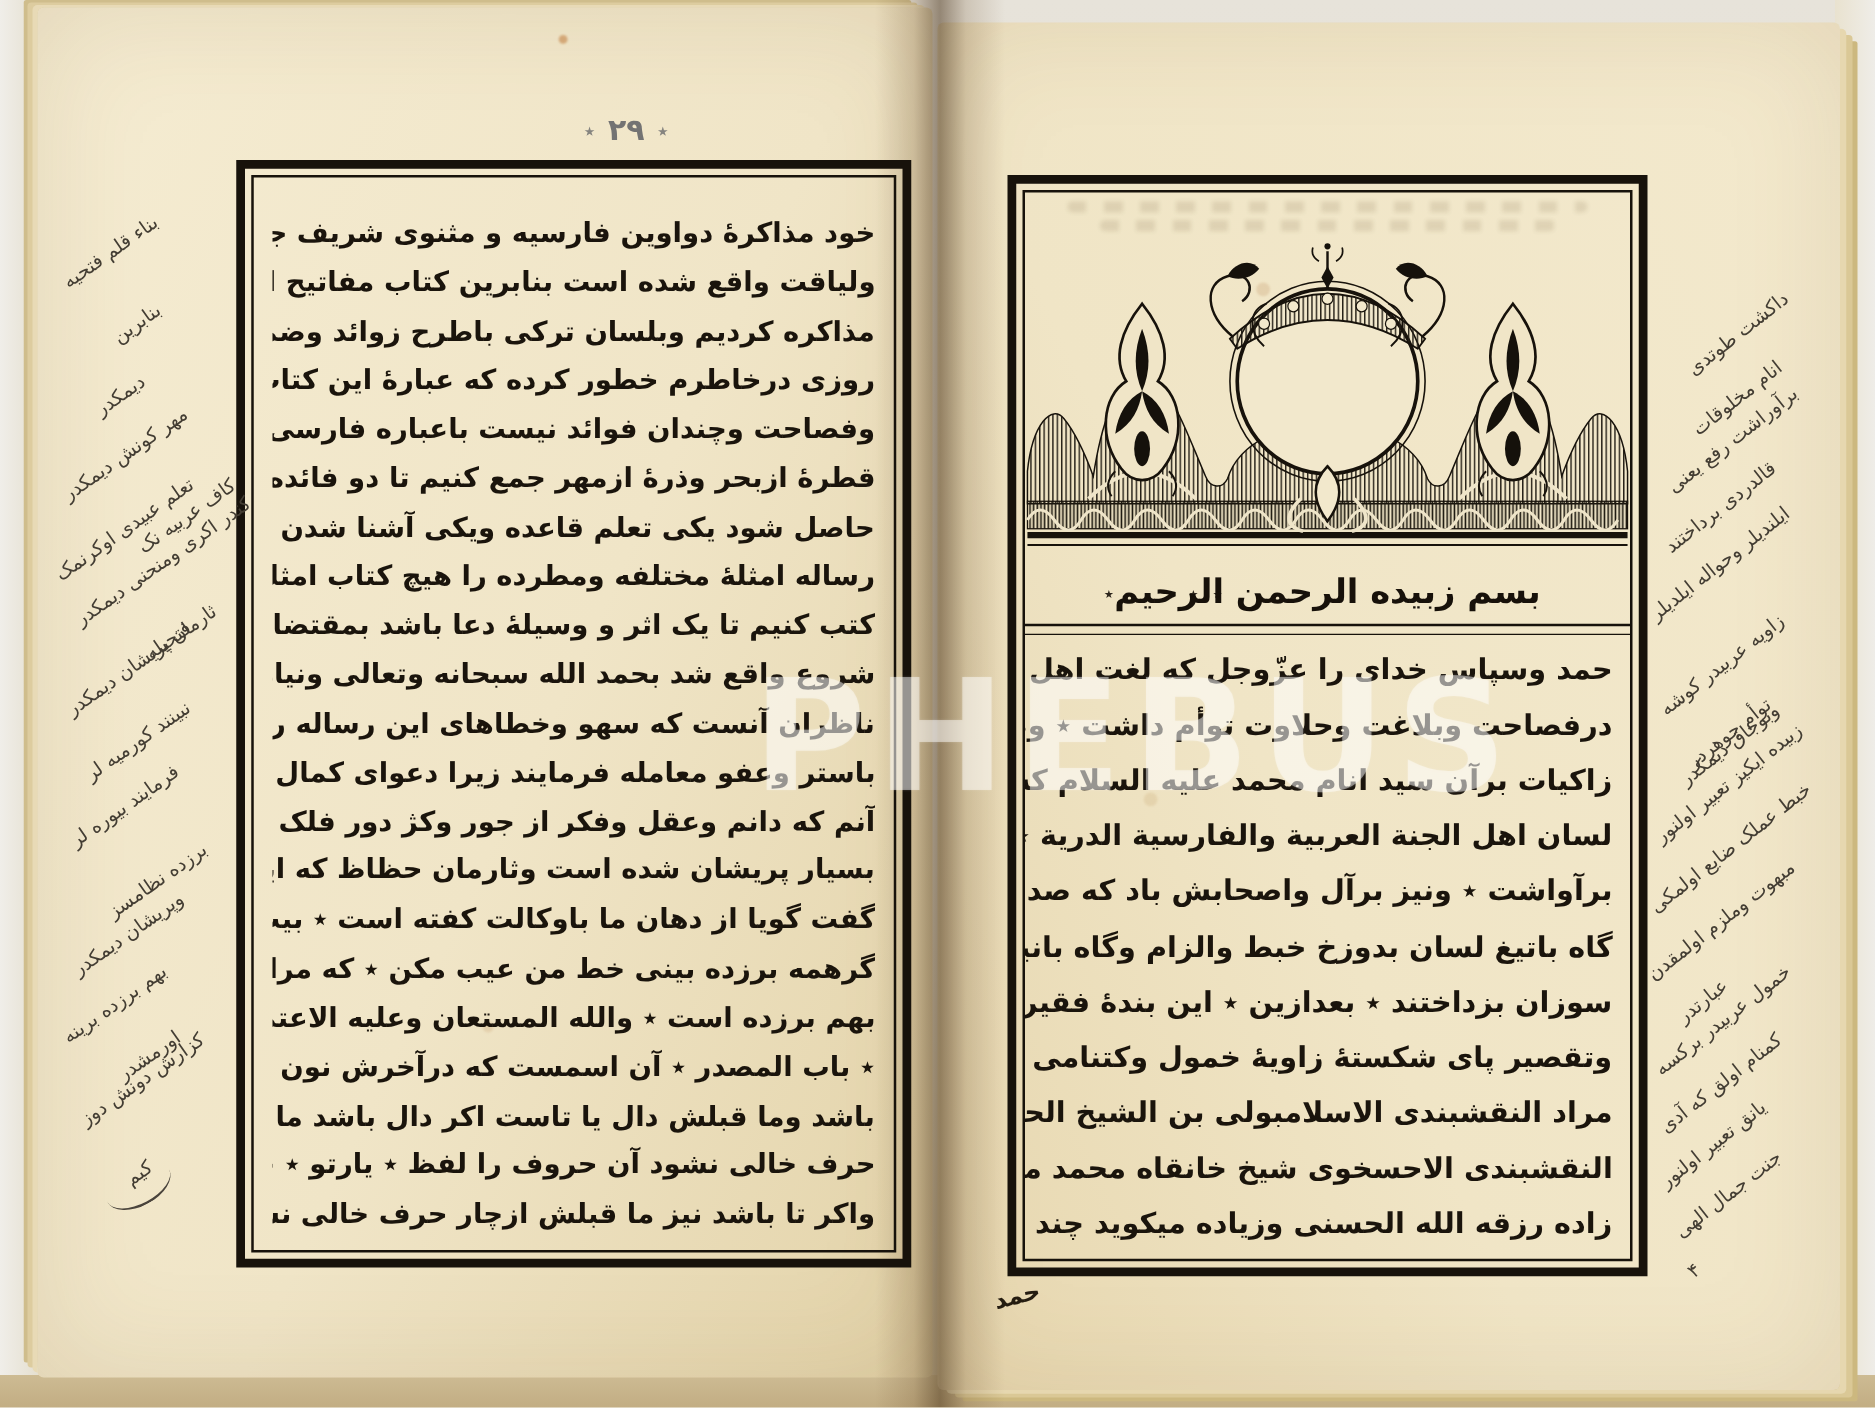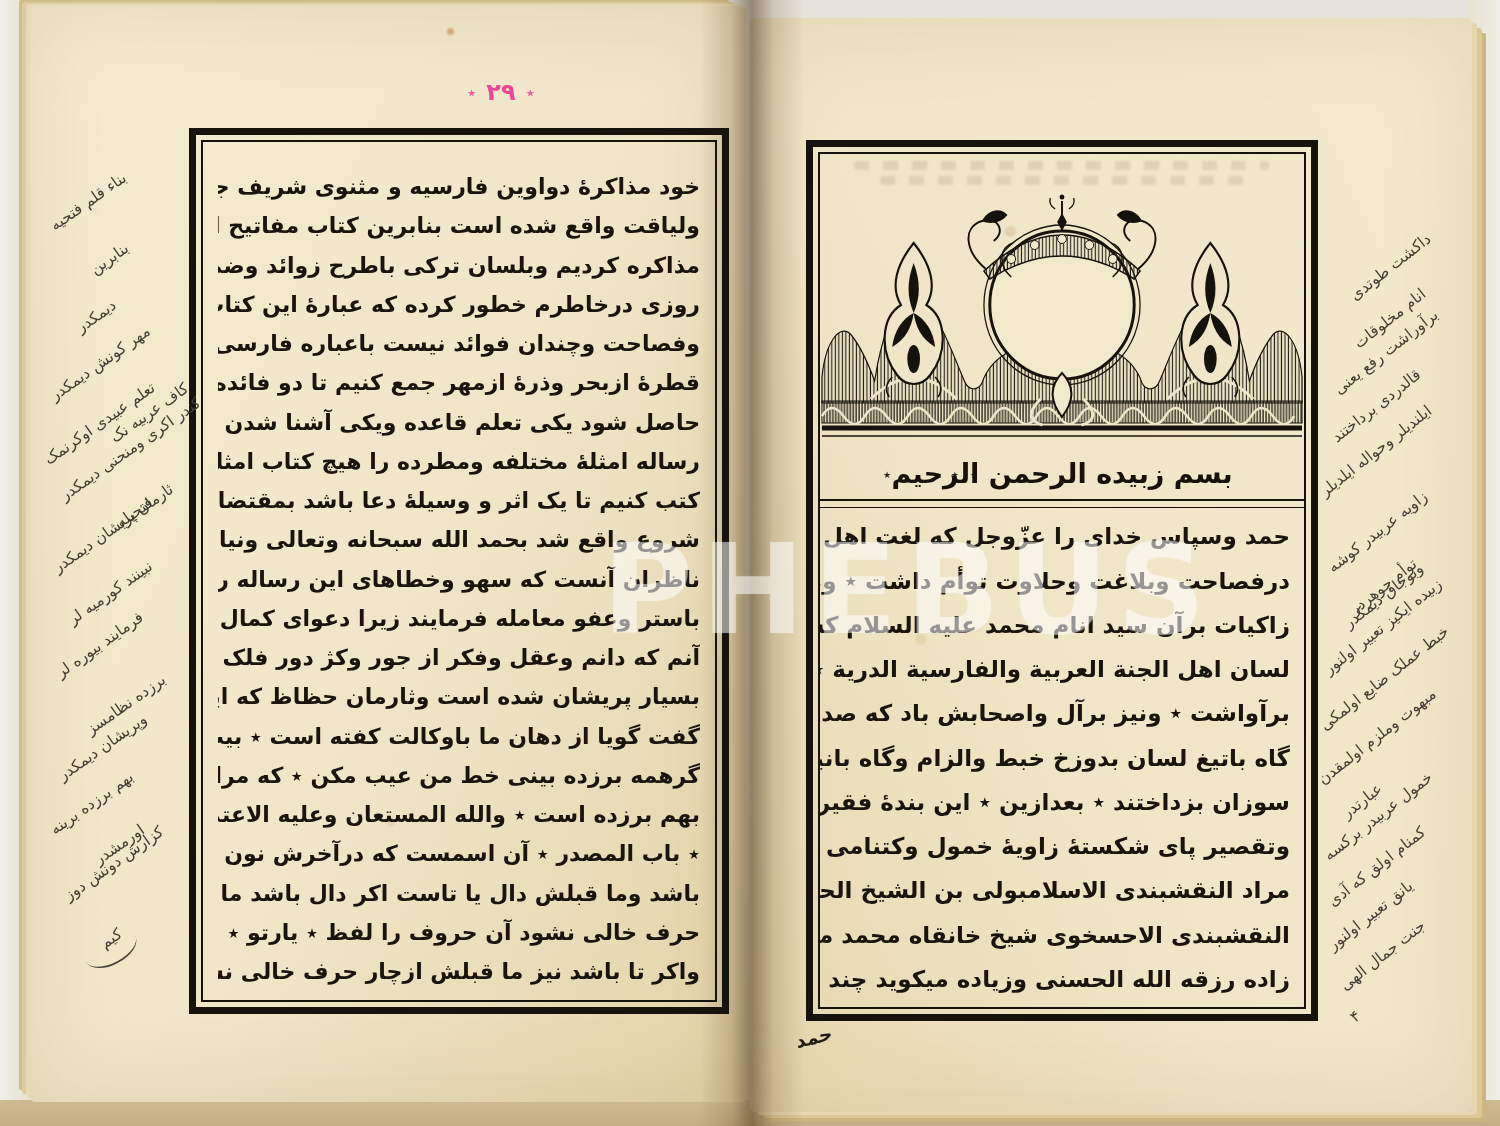--- a/index.html
+++ b/index.html
@@ -40,22 +40,22 @@
   .frame-right{left:806px;top:140px;width:512px;height:881px;}
   .frame-right .inner{display:flex;flex-direction:column;padding:0;}
   
   .tline{
     direction:rtl;unicode-bidi:embed;white-space:nowrap;overflow:hidden;
     font-size:22px;font-weight:bold;color:#1a140c;
     height:39px;line-height:39px;
     text-align:justify;text-align-last:justify;
   }
   .frame-right .tline{font-size:23px;height:40px;line-height:40px;padding:0 14px;}
-  .pagehead{left:189px;top:78px;width:540px;text-align:center;z-index:6;
-    font-size:24px;font-weight:bold;color:#ec4899;transform:translateX(42px);}
+  .pagehead{left:189px;top:90px;width:540px;text-align:center;z-index:6;
+    font-size:24px;font-weight:bold;color:#737373;transform:translateX(42px);}
   .pagehead .flower{font-size:17px;opacity:.85;letter-spacing:2px;padding:0 10px;vertical-align:2px;}
   .basmala-row{position:relative;height:50px;line-height:50px;text-align:center;
     font-size:27px;font-weight:bold;color:#17110a;direction:rtl;}
   .basmala-row .star{position:absolute;top:1px;font-size:15px;opacity:.9;}
   .rule-div{height:6px;border-top:2px solid #17120b;border-bottom:1px solid #17120b;margin:0 0 2px;}
   .ghost{height:9px;margin:7px 34px 0;border-radius:4px;filter:blur(1.6px);opacity:.8;
     background:repeating-linear-gradient(90deg,rgba(101,79,45,.17) 0 15px,rgba(101,79,45,0) 15px 29px);}
   .rp-lines{flex:1;display:flex;flex-direction:column;justify-content:space-evenly;padding:2px 0 4px;}
   .catchword{left:795px;top:1026px;font-size:19px;font-weight:bold;color:#241c10;
     transform:rotate(-14deg);z-index:6;direction:rtl;}

